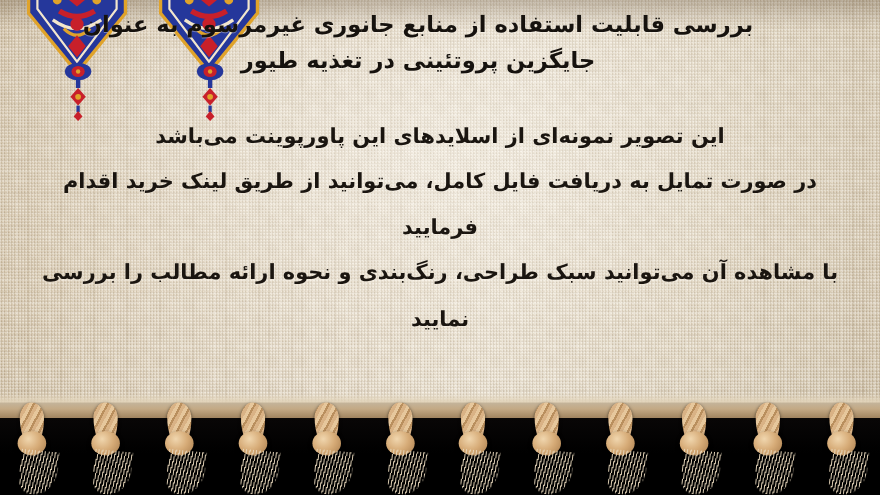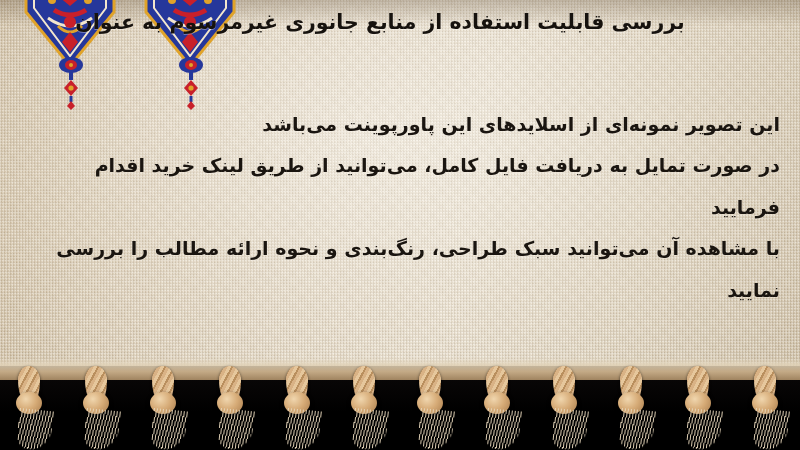--- a/index.html
+++ b/index.html
@@ -195,20 +195,21 @@
     line-height: 1.62;
     letter-spacing: 0px;
     padding-right: 48px;
     text-shadow: 0 1px 0 rgba(255,250,240,.35);
   }
   .body-block {
     position: absolute;
     right: 20px;
     top: 104px;
     width: 760px;
+    text-align: center;
     direction: rtl;
   }
   .body-line {
     font-size: 19px;
     font-weight: 700;
     color: #1a1510;
     line-height: 2.18;
     text-shadow: 0 1px 0 rgba(255,250,240,.30);
   }
 </style>
@@ -297,20 +298,21 @@
       <circle cx="15" cy="32" r="2.6" fill="#e0a32a"></circle>
       <rect x="13.5" y="40" width="3" height="6" fill="#25379b"></rect>
       <path d="M15 45 l4 5 -4 4 -4 -4 Z" fill="#c8202a"></path>
     </svg>
   </div>
 
   <div class="text-layer">
 
     <div class="title-block">
       <div class="title-line">بررسی قابلیت استفاده از منابع جانوری غیرمرسوم به عنوان</div>
+      <div class="title-line">جایگزین پروتئینی در تغذیه طیور</div>
     </div>
 
     <div class="body-block">
       <div class="body-line">این تصویر نمونه‌ای از اسلایدهای این پاورپوینت می‌باشد</div>
       <div class="body-line">در صورت تمایل به دریافت فایل کامل، می‌توانید از طریق لینک خرید اقدام فرمایید</div>
       <div class="body-line">با مشاهده آن می‌توانید سبک طراحی، رنگ‌بندی و نحوه ارائه مطالب را بررسی نمایید</div>
     </div>
 
   </div>
 

